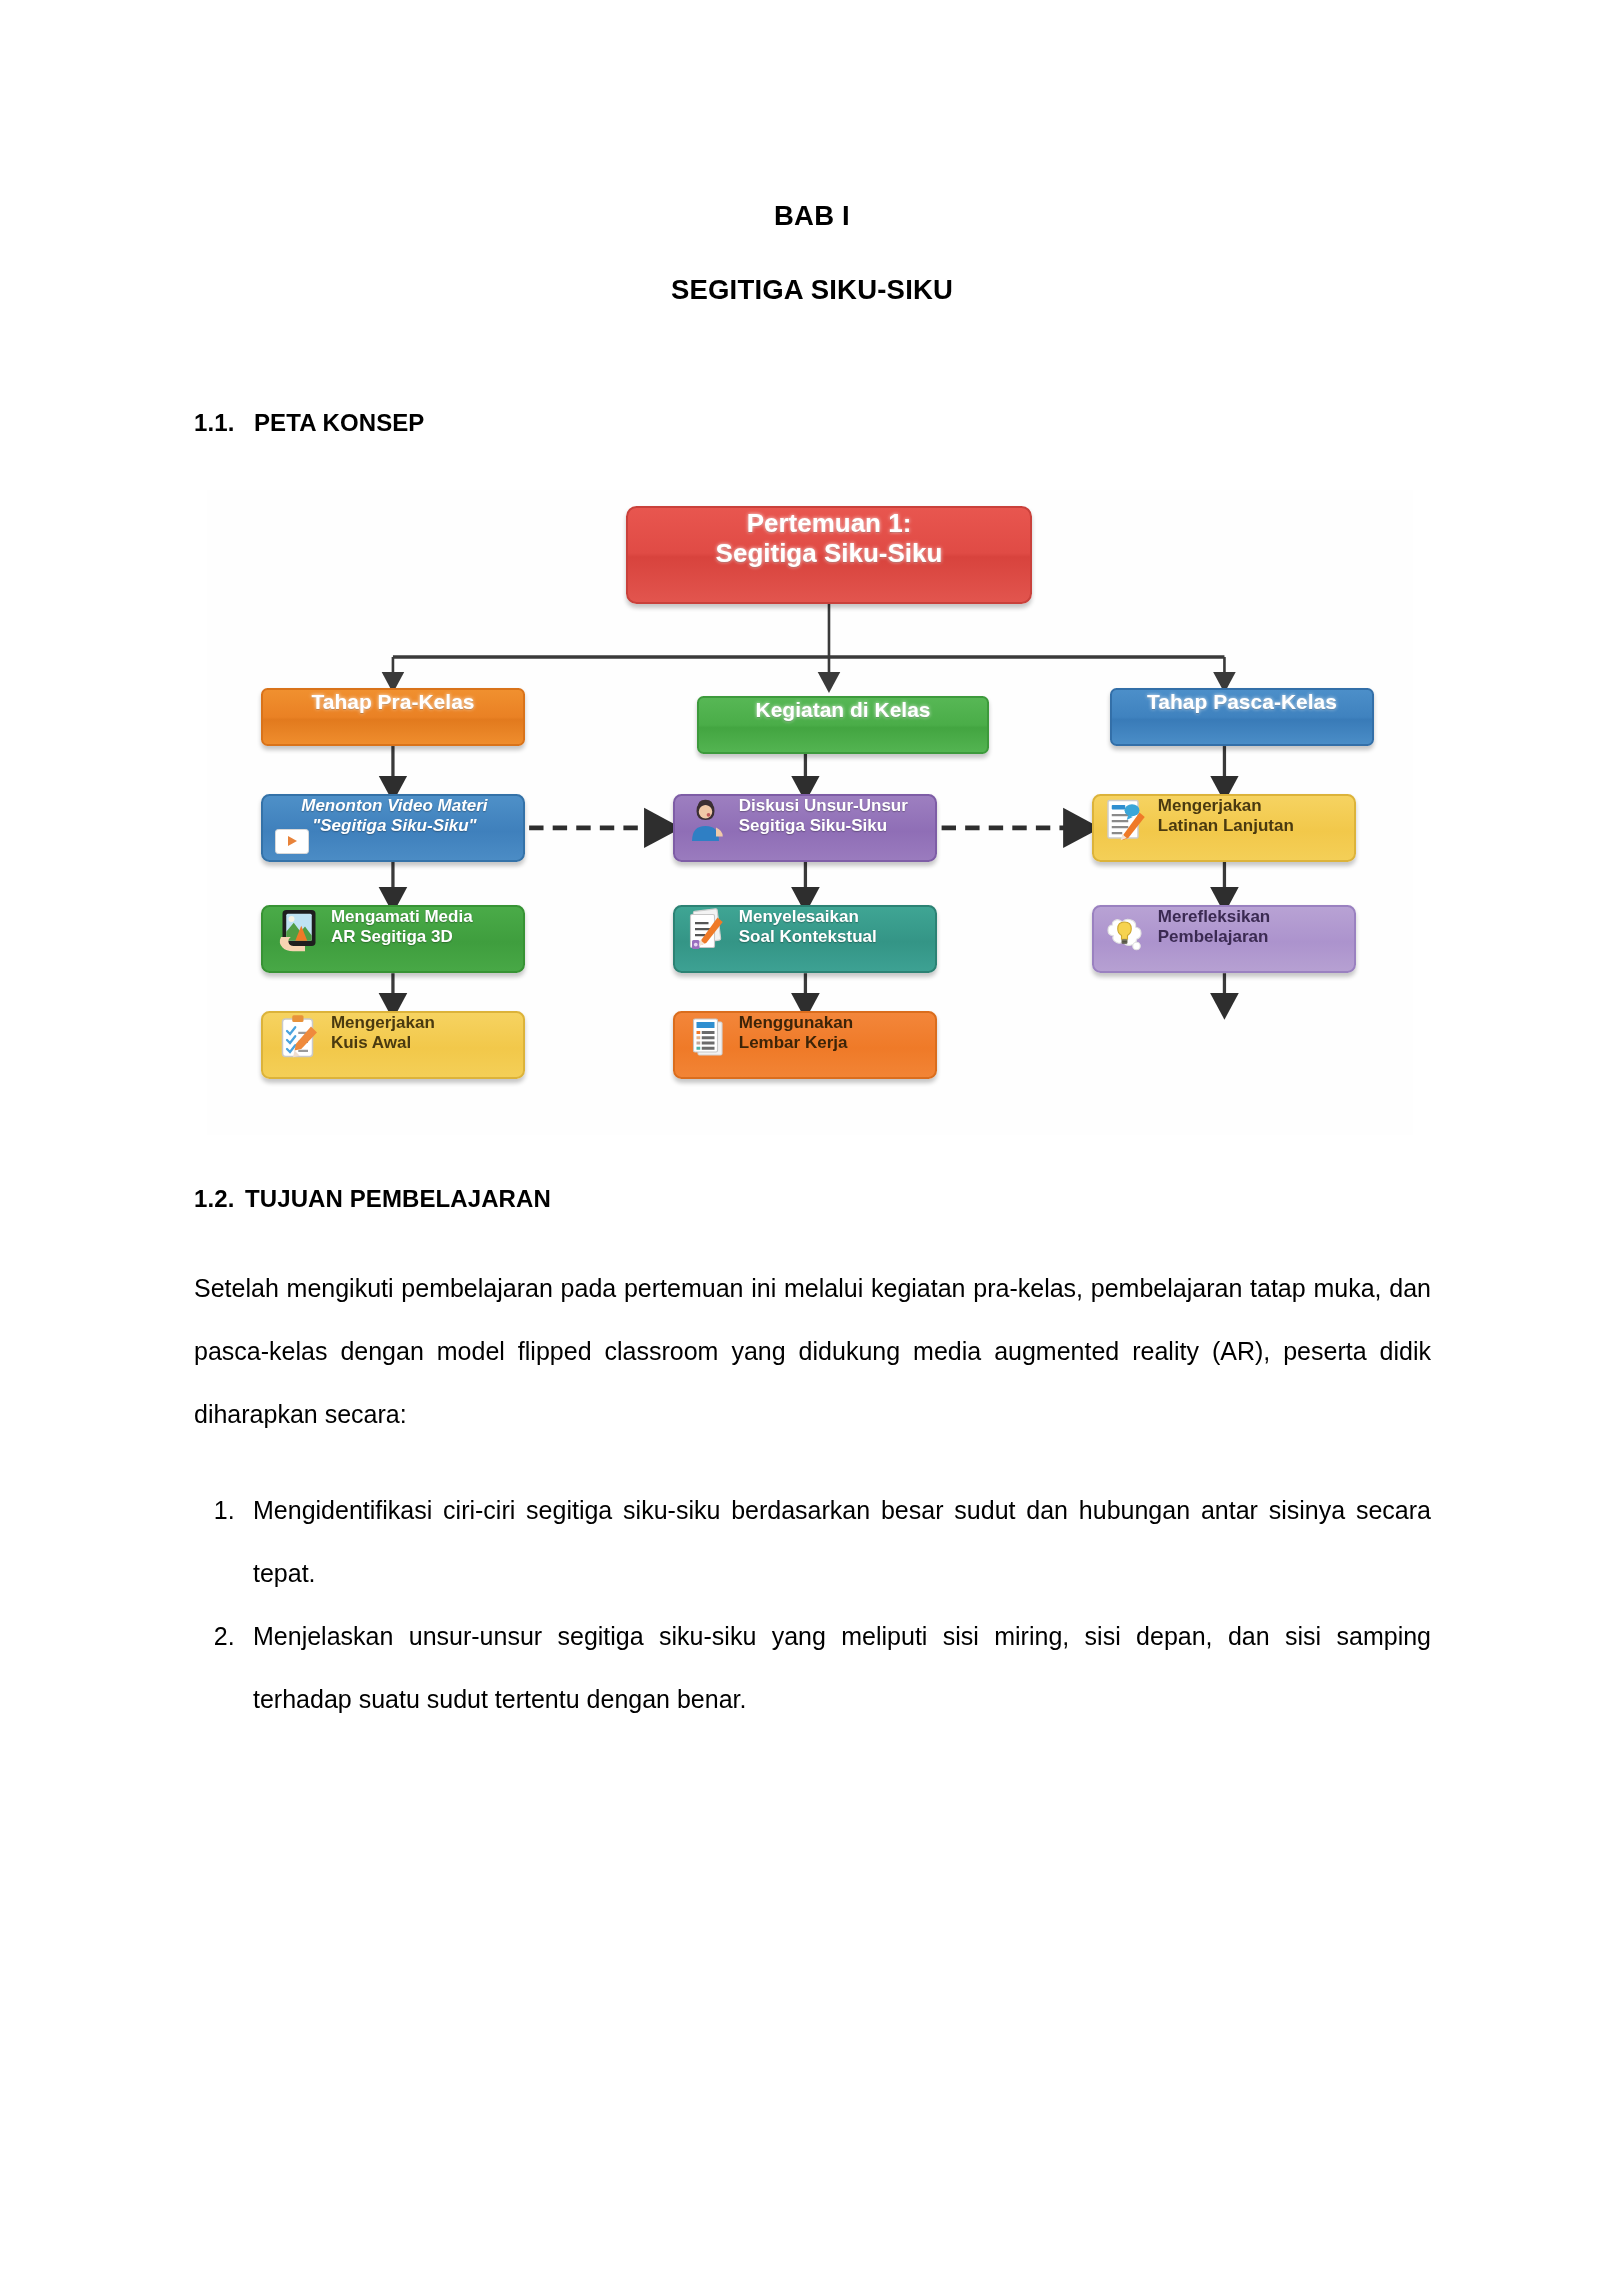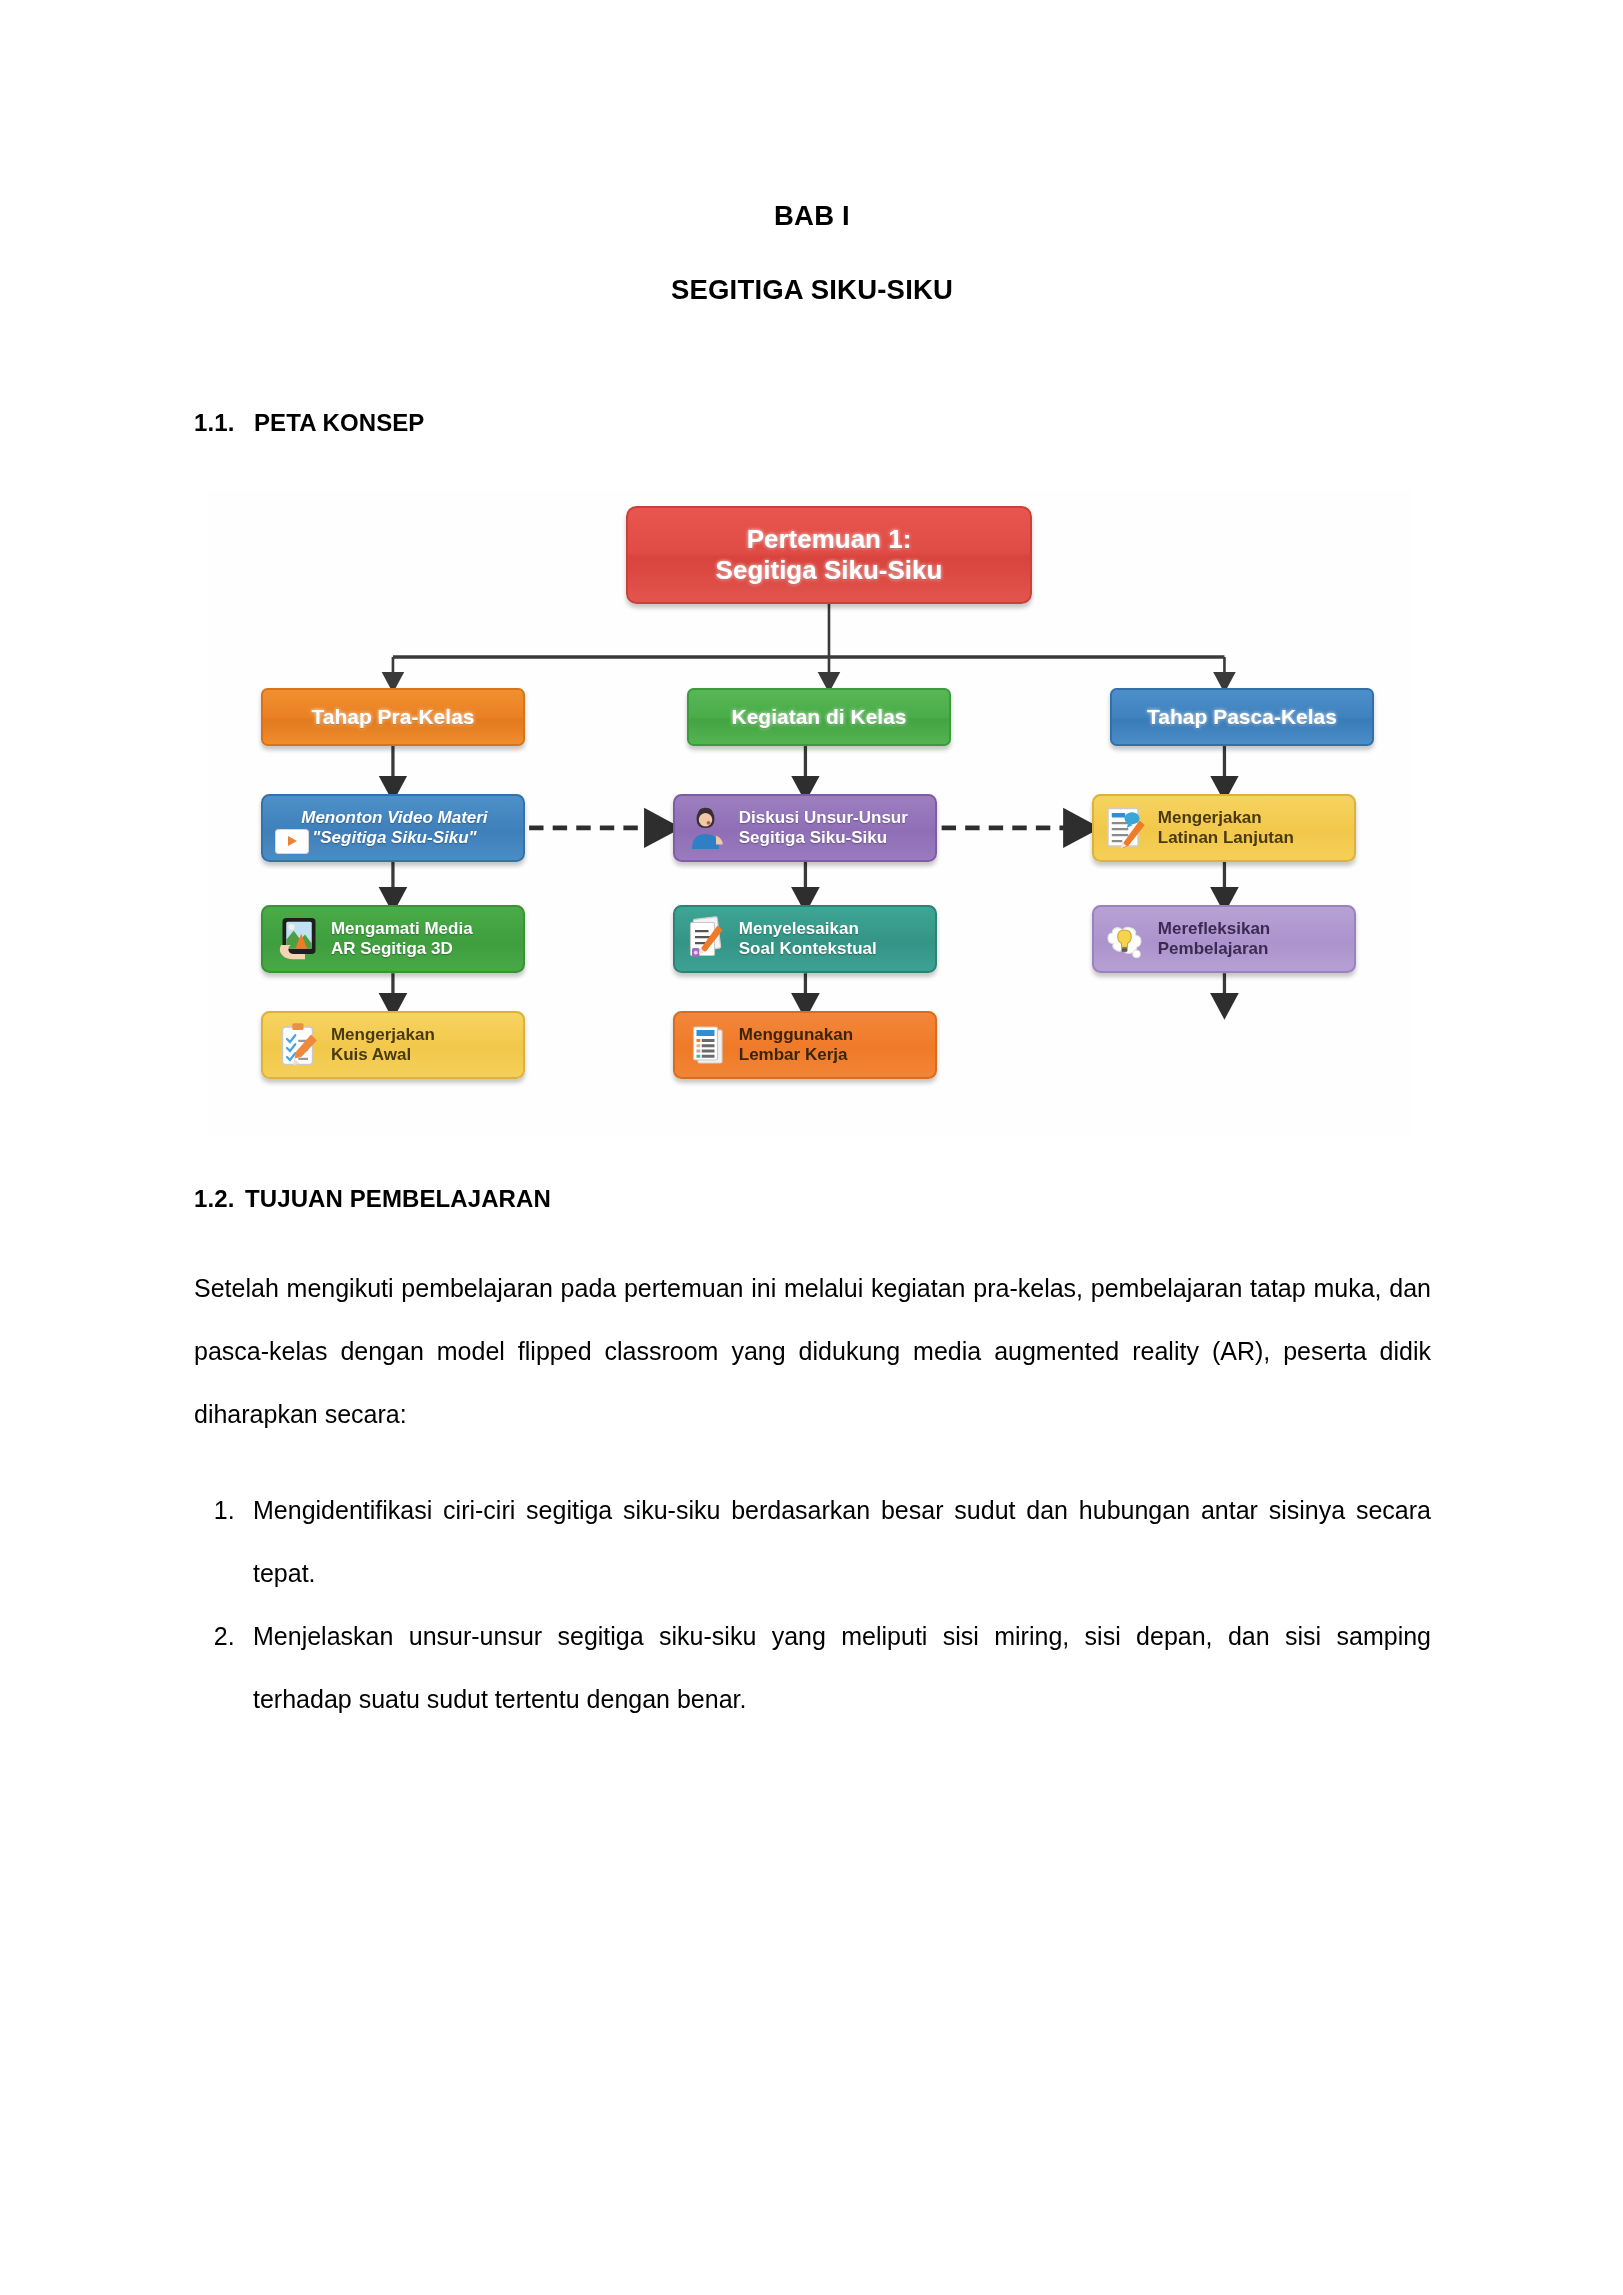--- a/index.html
+++ b/index.html
@@ -91,21 +91,20 @@
     left: 207px;
     top: 490px;
     width: 1206px;
     height: 645px;
     background: #fefefe;
   }
 
   .node {
     position: absolute;
     display: flex;
-    align-items: center;
     justify-content: center;
     border-radius: 7.9px;
     text-align: center;
     color: #ffffff;
     font-weight: bold;
     line-height: 1.18;
     box-shadow: 0 3.3px 4.6px rgba(0,0,0,0.22);
     overflow: hidden;
   }
   .node .glow { text-shadow: 0 0 3.9px rgba(255,255,255,0.85), 0 0.7px 0.7px rgba(0,0,0,0.25); }
@@ -123,23 +122,23 @@
   
   .stage {
     top: 198px;
     height: 58px;
     font-size: 21px;
     border-radius: 6.5px;
   }
   #stage-pre  { left: 54px;  width: 264px;
     background: linear-gradient(180deg,#f0902f 0%,#ea8124 50%,#e27a1e 55%,#ef8d2d 100%);
     border: 2px solid #d9731a; }
-  #stage-in   { left: 480px; width: 264px;
+  #stage-in   { left: 490px; width: 292px;
     background: linear-gradient(180deg,#57b755 0%,#4aad48 50%,#43a541 55%,#53b451 100%);
-    border: 2px solid #3d9a3c; }
+    border: 2px solid #3d9a3c; margin-top: 8px; }
   #stage-post { left: 903px; width: 264px;
     background: linear-gradient(180deg,#4c8fc9 0%,#3f82bf 50%,#397bb8 55%,#4a8dc7 100%);
     border: 2px solid #336fa8; }
 
   
   .act {
     height: 68px;
     padding: 0 9.2px 0 7.9px;
     font-size: 17px;
     border-radius: 8.5px;

